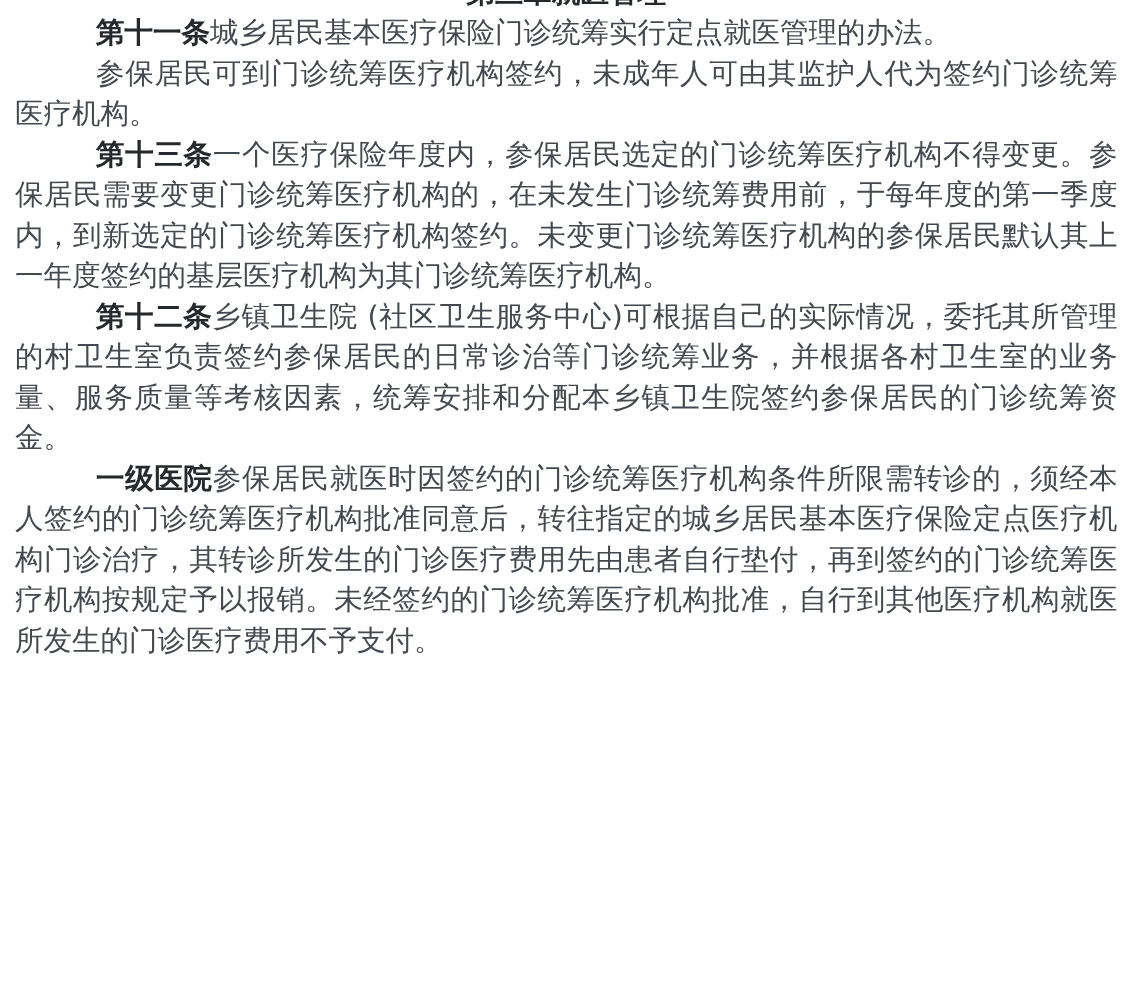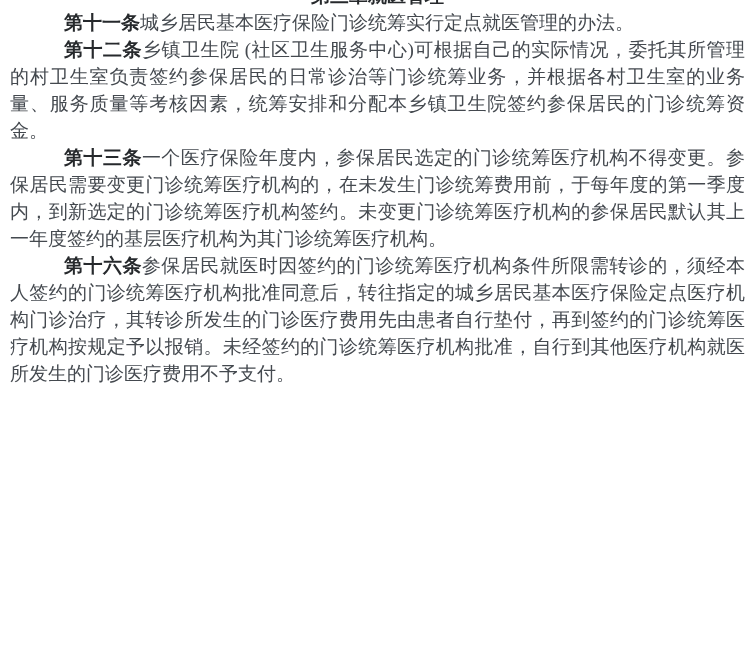--- a/index.html
+++ b/index.html
@@ -15,21 +15,20 @@
     color: #44494f;
     font-size: 19px;
     line-height: 27px;
     text-align: justify;
     letter-spacing: 0;
   }
   .para {
     margin: 0;
     text-indent: 54px;
     word-break: break-all;
-    font-family: Liberation Serif, serif;
   }
   .art {
     font-weight: bold;
     color: #26292c;
   }
   .chapter {
     margin: 0;
     font-size: 19px;
     line-height: 27px;
     font-weight: bold;
@@ -42,22 +41,23 @@
 </head>
 <body>
 
 <div class="page">
 
   <h2 class="chapter chapter-top">第三章就医管理</h2>
 
   <p class="para"><b class="art">第十一条</b><span>城乡居民基本医疗保险门诊统筹实行定点就医管理的办法。</span></p>
 
 
+  <p class="para"><span>参保居民可到门诊统筹医疗机构签约，未成年人可由其监护人代为签约门诊统筹医疗机构。</span></p>
+
+  <p class="para"><b class="art">第十三条</b><span>一个医疗保险年度内，参保居民选定的门诊统筹医疗机构不得变更。参保居民需要变更门诊统筹医疗机构的，在未发生门诊统筹费用前，于每年度的第一季度内，到新选定的门诊统筹医疗机构签约。未变更门诊统筹医疗机构的参保居民默认其上一年度签约的基层医疗机构为其门诊统筹医疗机构。</span></p>
 
   <p class="para"><b class="art">第十二条</b><span>乡镇卫生院 (社区卫生服务中心)可根据自己的实际情况，委托其所管理的村卫生室负责签约参保居民的日常诊治等门诊统筹业务，并根据各村卫生室的业务量、服务质量等考核因素，统筹安排和分配本乡镇卫生院签约参保居民的门诊统筹资金。</span></p>
 
-  <p class="para"><b class="art">第十三条</b><span>一个医疗保险年度内，参保居民选定的门诊统筹医疗机构不得变更。参保居民需要变更门诊统筹医疗机构的，在未发生门诊统筹费用前，于每年度的第一季度内，到新选定的门诊统筹医疗机构签约。未变更门诊统筹医疗机构的参保居民默认其上一年度签约的基层医疗机构为其门诊统筹医疗机构。</span></p>
 
 
-
-  <p class="para"><b class="art">第十六条</b><span>参保居民就医时因签约的门诊统筹医疗机构条件所限需转诊的，须经本人签约的门诊统筹医疗机构批准同意后，转往指定的城乡居民基本医疗保险定点医疗机构门诊治疗，其转诊所发生的门诊医疗费用先由患者自行垫付，再到签约的门诊统筹医疗机构按规定予以报销。未经签约的门诊统筹医疗机构批准，自行到其他医疗机构就医所发生的门诊医疗费用不予支付。</span></p>
+  <p class="para"><b class="art">一级医院</b><span>参保居民就医时因签约的门诊统筹医疗机构条件所限需转诊的，须经本人签约的门诊统筹医疗机构批准同意后，转往指定的城乡居民基本医疗保险定点医疗机构门诊治疗，其转诊所发生的门诊医疗费用先由患者自行垫付，再到签约的门诊统筹医疗机构按规定予以报销。未经签约的门诊统筹医疗机构批准，自行到其他医疗机构就医所发生的门诊医疗费用不予支付。</span></p>
 
 </div>
 
 </body></html>

